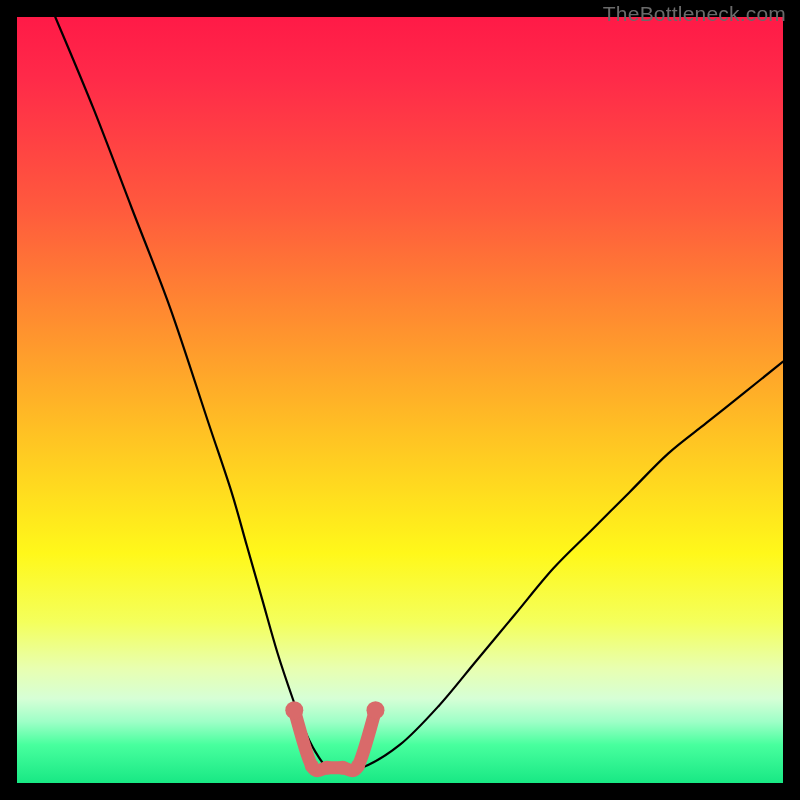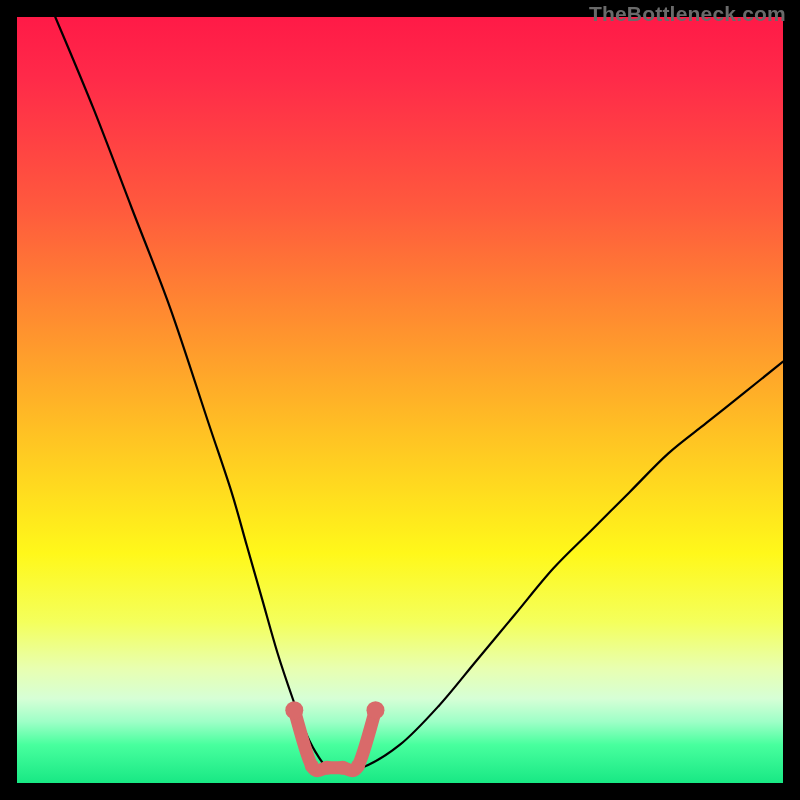--- a/index.html
+++ b/index.html
@@ -45,21 +45,21 @@
     top: 0;
     width: 766px;
     height: 766px;
   }
   .watermark {
     position: absolute;
     top: 2px;
     right: 14px;
     font-family: Arial, Helvetica, sans-serif;
     font-size: 21px;
-    font-weight: 700;
+    font-weight: 400;
     color: #6a6a6a;
     letter-spacing: 0.2px;
     user-select: none;
   }
 </style>
 </head>
 <body>
 
 <div class="frame">
   <div class="plot-area">

